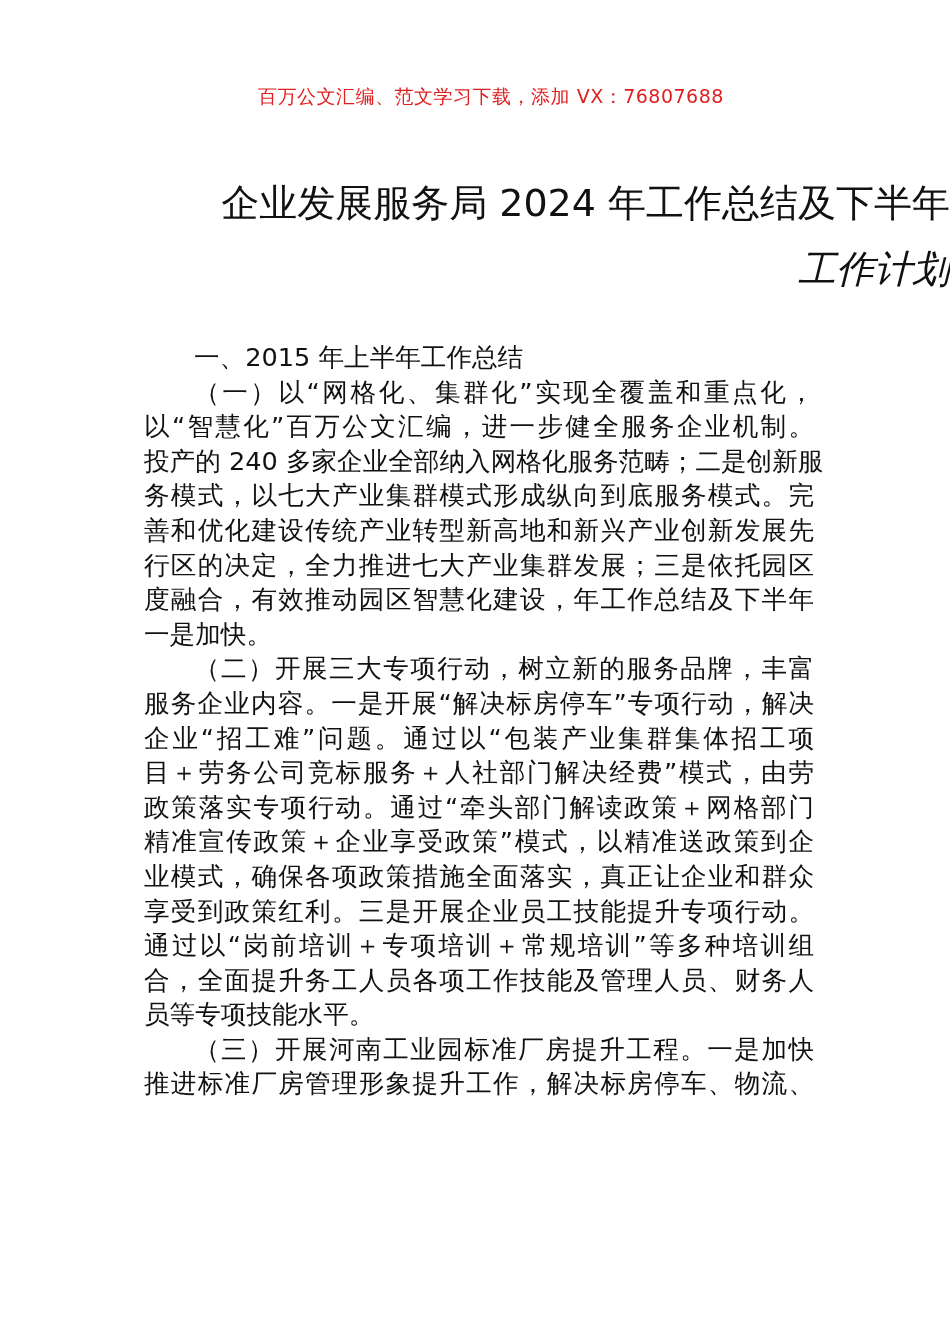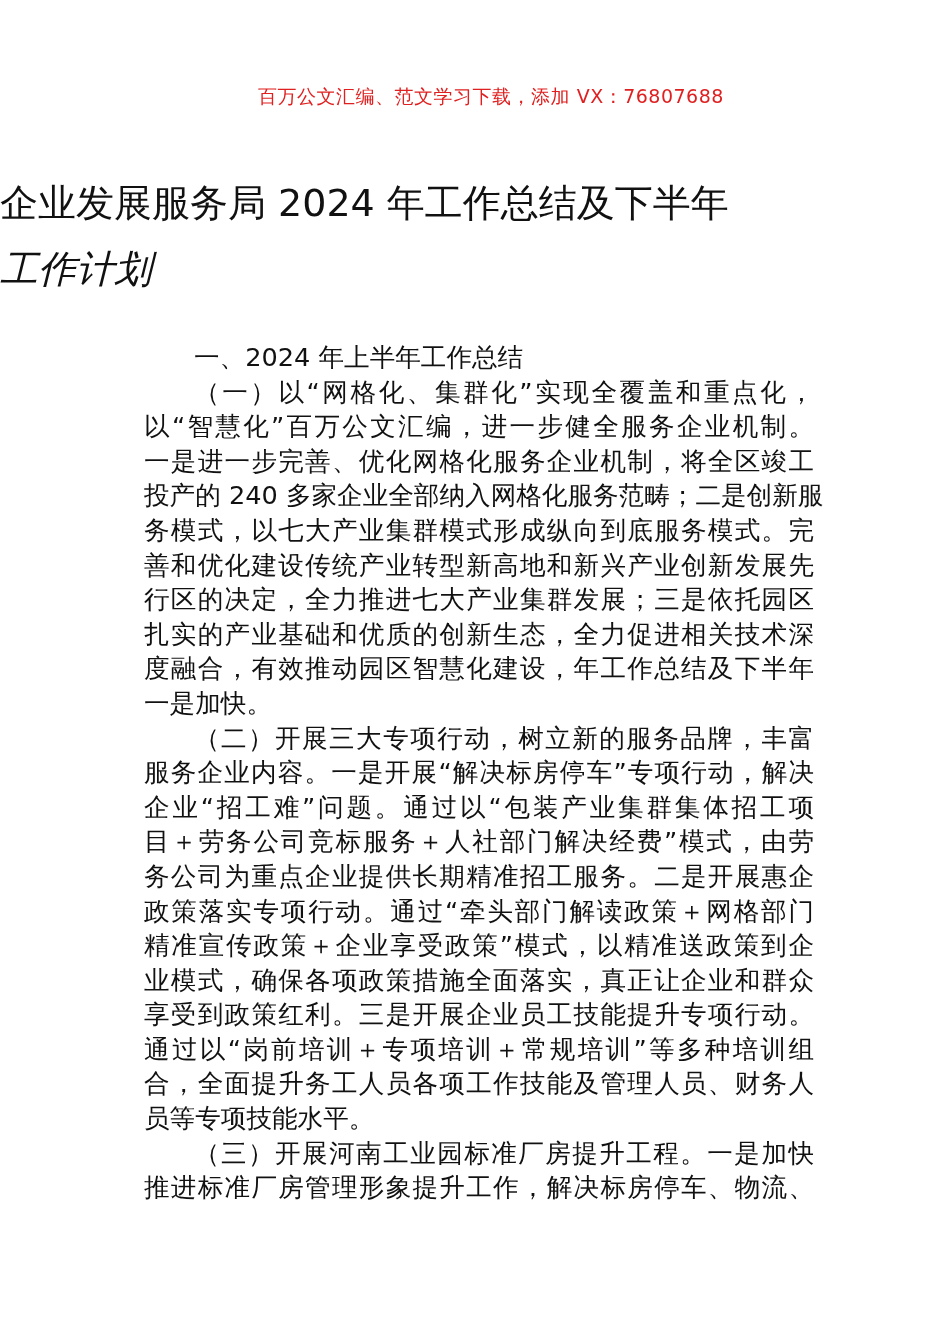--- a/index.html
+++ b/index.html
@@ -1,55 +1,52 @@
 <!DOCTYPE html>
 <html><head>
 <meta charset="utf-8">
 <style>
   html, body { margin: 0; padding: 0; background: #ffffff; }
   body { width: 950px; height: 1344px; position: relative; overflow: hidden;
          font-family: "DejaVu Sans", "Liberation Sans", sans-serif; color: #111; }
   .watermark { position: absolute; top: 84px; left: 16px; width: 950px; text-align: center;
                font-size: 19px; color: #e02020; letter-spacing: 0.5px; }
-  .title { position: absolute; left: 0; width: 950px; text-align: left;
+  .title { position: absolute; left: 0; width: 950px; text-align: right;
            font-size: 38px; line-height: 40px; color: #111; letter-spacing: 0px; }
   .title.l1 { top: 183px; }
   .title.l2 { top: 249px; font-style: italic; }
   .body { position: absolute; top: 340px; left: 144px; width: 670px; }
   .line { display: block; font-size: 25.6px; line-height: 34.6px; height: 34.6px;
           white-space: nowrap; text-align: justify; text-align-last: justify; color: #111; }
   .line.last { text-align-last: left; }
   .line.ind { padding-left: 50px; text-align-last: left; }
   .line.ind-j { padding-left: 50px; }
 </style>
 </head>
 <body>
 
 <div class="watermark">百万公文汇编、范文学习下载，添加 VX：76807688</div>
 
 <div class="title l1">企业发展服务局 2024 年工作总结及下半年</div>
 <div class="title l2">工作计划</div>
 
 <div class="body">
-  <span class="line ind">一、2024 年上半年工作总结</span>
+  <span class="line ind">一、2015 年上半年工作总结</span>
   <span class="line ind-j">（一）以“网格化、集群化”实现全覆盖和重点化，</span>
   <span class="line">以“智慧化”百万公文汇编，进一步健全服务企业机制。</span>
-  <span class="line">一是进一步完善、优化网格化服务企业机制，将全区竣工</span>
   <span class="line">投产的 240 多家企业全部纳入网格化服务范畴；二是创新服</span>
   <span class="line">务模式，以七大产业集群模式形成纵向到底服务模式。完</span>
   <span class="line">善和优化建设传统产业转型新高地和新兴产业创新发展先</span>
   <span class="line">行区的决定，全力推进七大产业集群发展；三是依托园区</span>
-  <span class="line">扎实的产业基础和优质的创新生态，全力促进相关技术深</span>
   <span class="line">度融合，有效推动园区智慧化建设，年工作总结及下半年</span>
   <span class="line last">一是加快。</span>
   <span class="line ind-j">（二）开展三大专项行动，树立新的服务品牌，丰富</span>
   <span class="line">服务企业内容。一是开展“解决标房停车”专项行动，解决</span>
   <span class="line">企业“招工难”问题。通过以“包装产业集群集体招工项</span>
   <span class="line">目＋劳务公司竞标服务＋人社部门解决经费”模式，由劳</span>
-  <span class="line">务公司为重点企业提供长期精准招工服务。二是开展惠企</span>
   <span class="line">政策落实专项行动。通过“牵头部门解读政策＋网格部门</span>
   <span class="line">精准宣传政策＋企业享受政策”模式，以精准送政策到企</span>
   <span class="line">业模式，确保各项政策措施全面落实，真正让企业和群众</span>
   <span class="line">享受到政策红利。三是开展企业员工技能提升专项行动。</span>
   <span class="line">通过以“岗前培训＋专项培训＋常规培训”等多种培训组</span>
   <span class="line">合，全面提升务工人员各项工作技能及管理人员、财务人</span>
   <span class="line last">员等专项技能水平。</span>
   <span class="line ind-j">（三）开展河南工业园标准厂房提升工程。一是加快</span>
   <span class="line">推进标准厂房管理形象提升工作，解决标房停车、物流、</span>
 </div>

